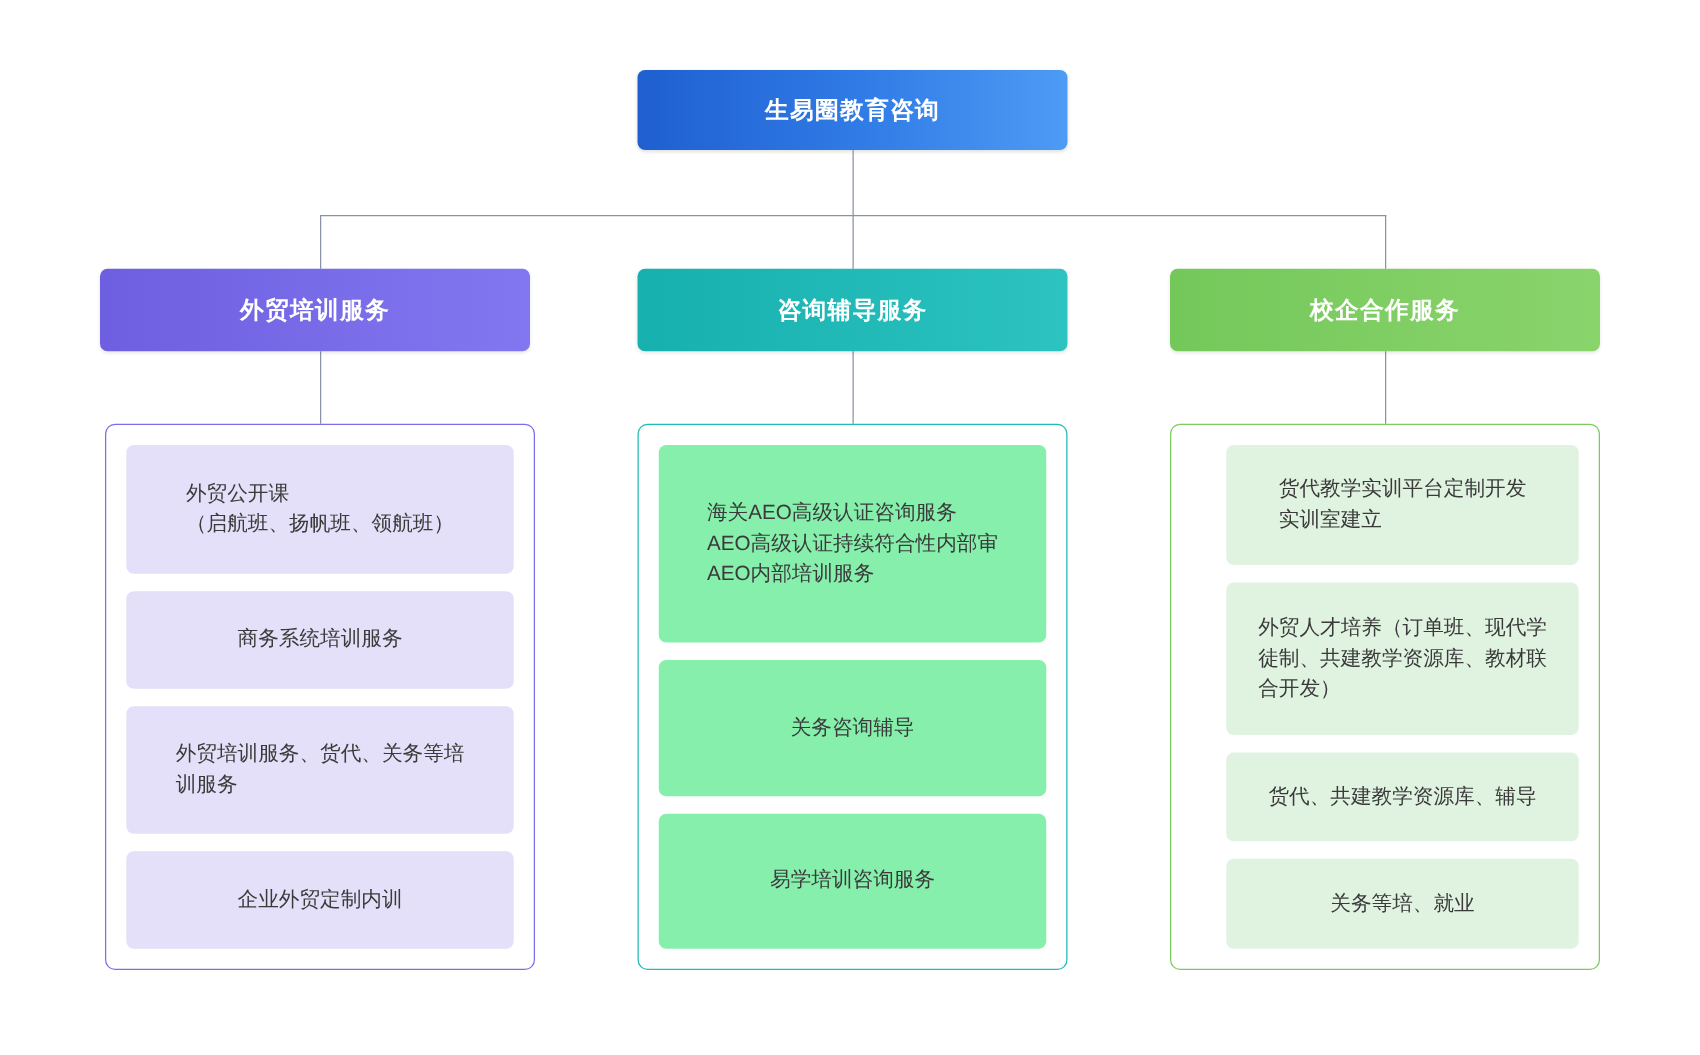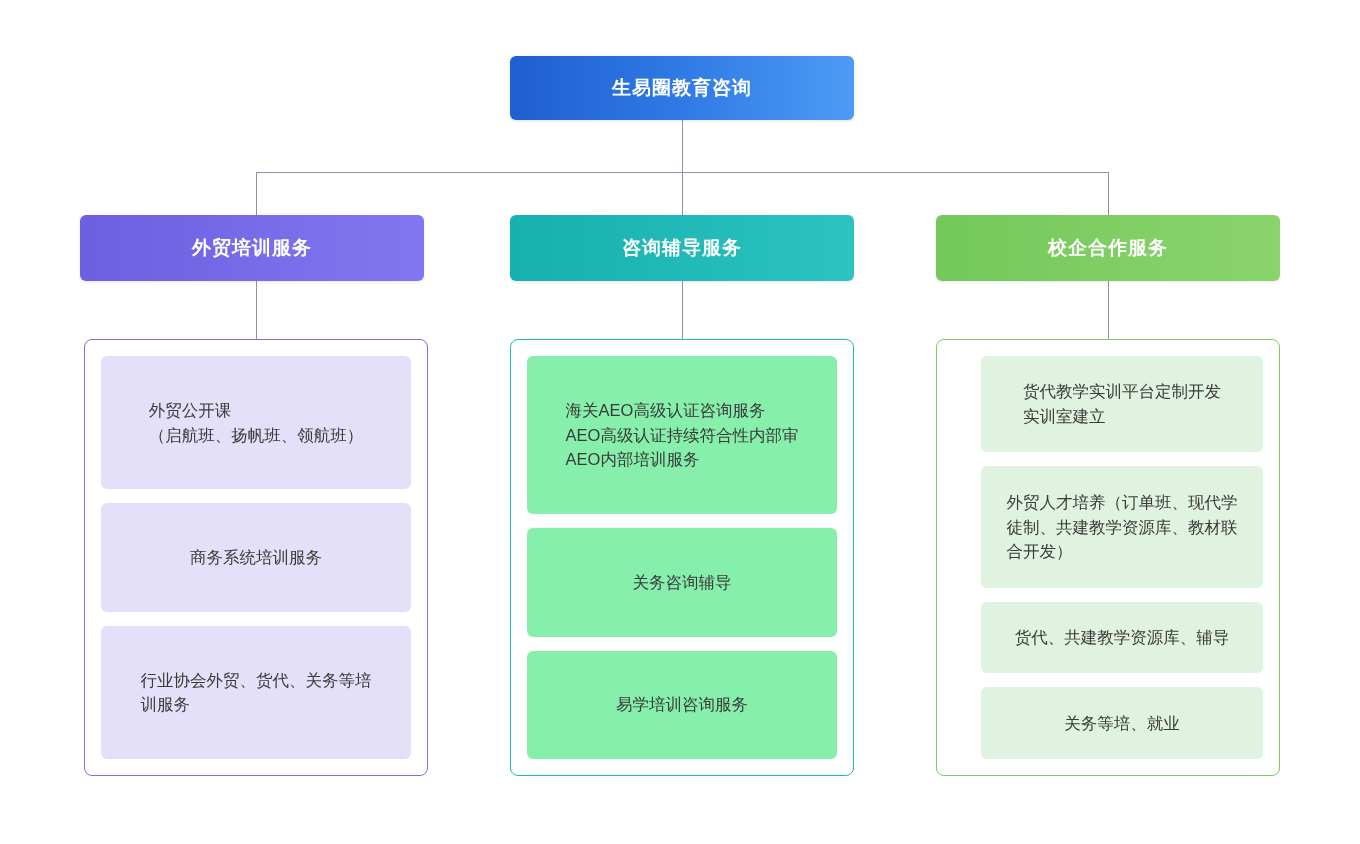--- a/index.html
+++ b/index.html
@@ -127,22 +127,23 @@
 
   <div class="conn v-line" style="left:256px; top:281px; height:58px;"></div>
   <div class="conn v-line" style="left:682px; top:281px; height:58px;"></div>
   <div class="conn v-line" style="left:1108px; top:281px; height:58px;"></div>
 
   <div class="col-header" id="col-header-1">外贸培训服务</div>
   <div class="col-body" id="col-body-1">
     <div class="item">外贸公开课
 （启航班、扬帆班、领航班）</div>
     <div class="item">商务系统培训服务</div>
-    <div class="item">行业协会外贸、货代、关务等培
+    <div class="item">外贸培训服务、货代、关务等培
 训服务</div>
+    <div class="item">企业外贸定制内训</div>
   </div>
 
   <div class="col-header" id="col-header-2">咨询辅导服务</div>
   <div class="col-body" id="col-body-2">
     <div class="item">海关AEO高级认证咨询服务
 AEO高级认证持续符合性内部审
 AEO内部培训服务</div>
     <div class="item">关务咨询辅导</div>
     <div class="item">易学培训咨询服务</div>
   </div>

